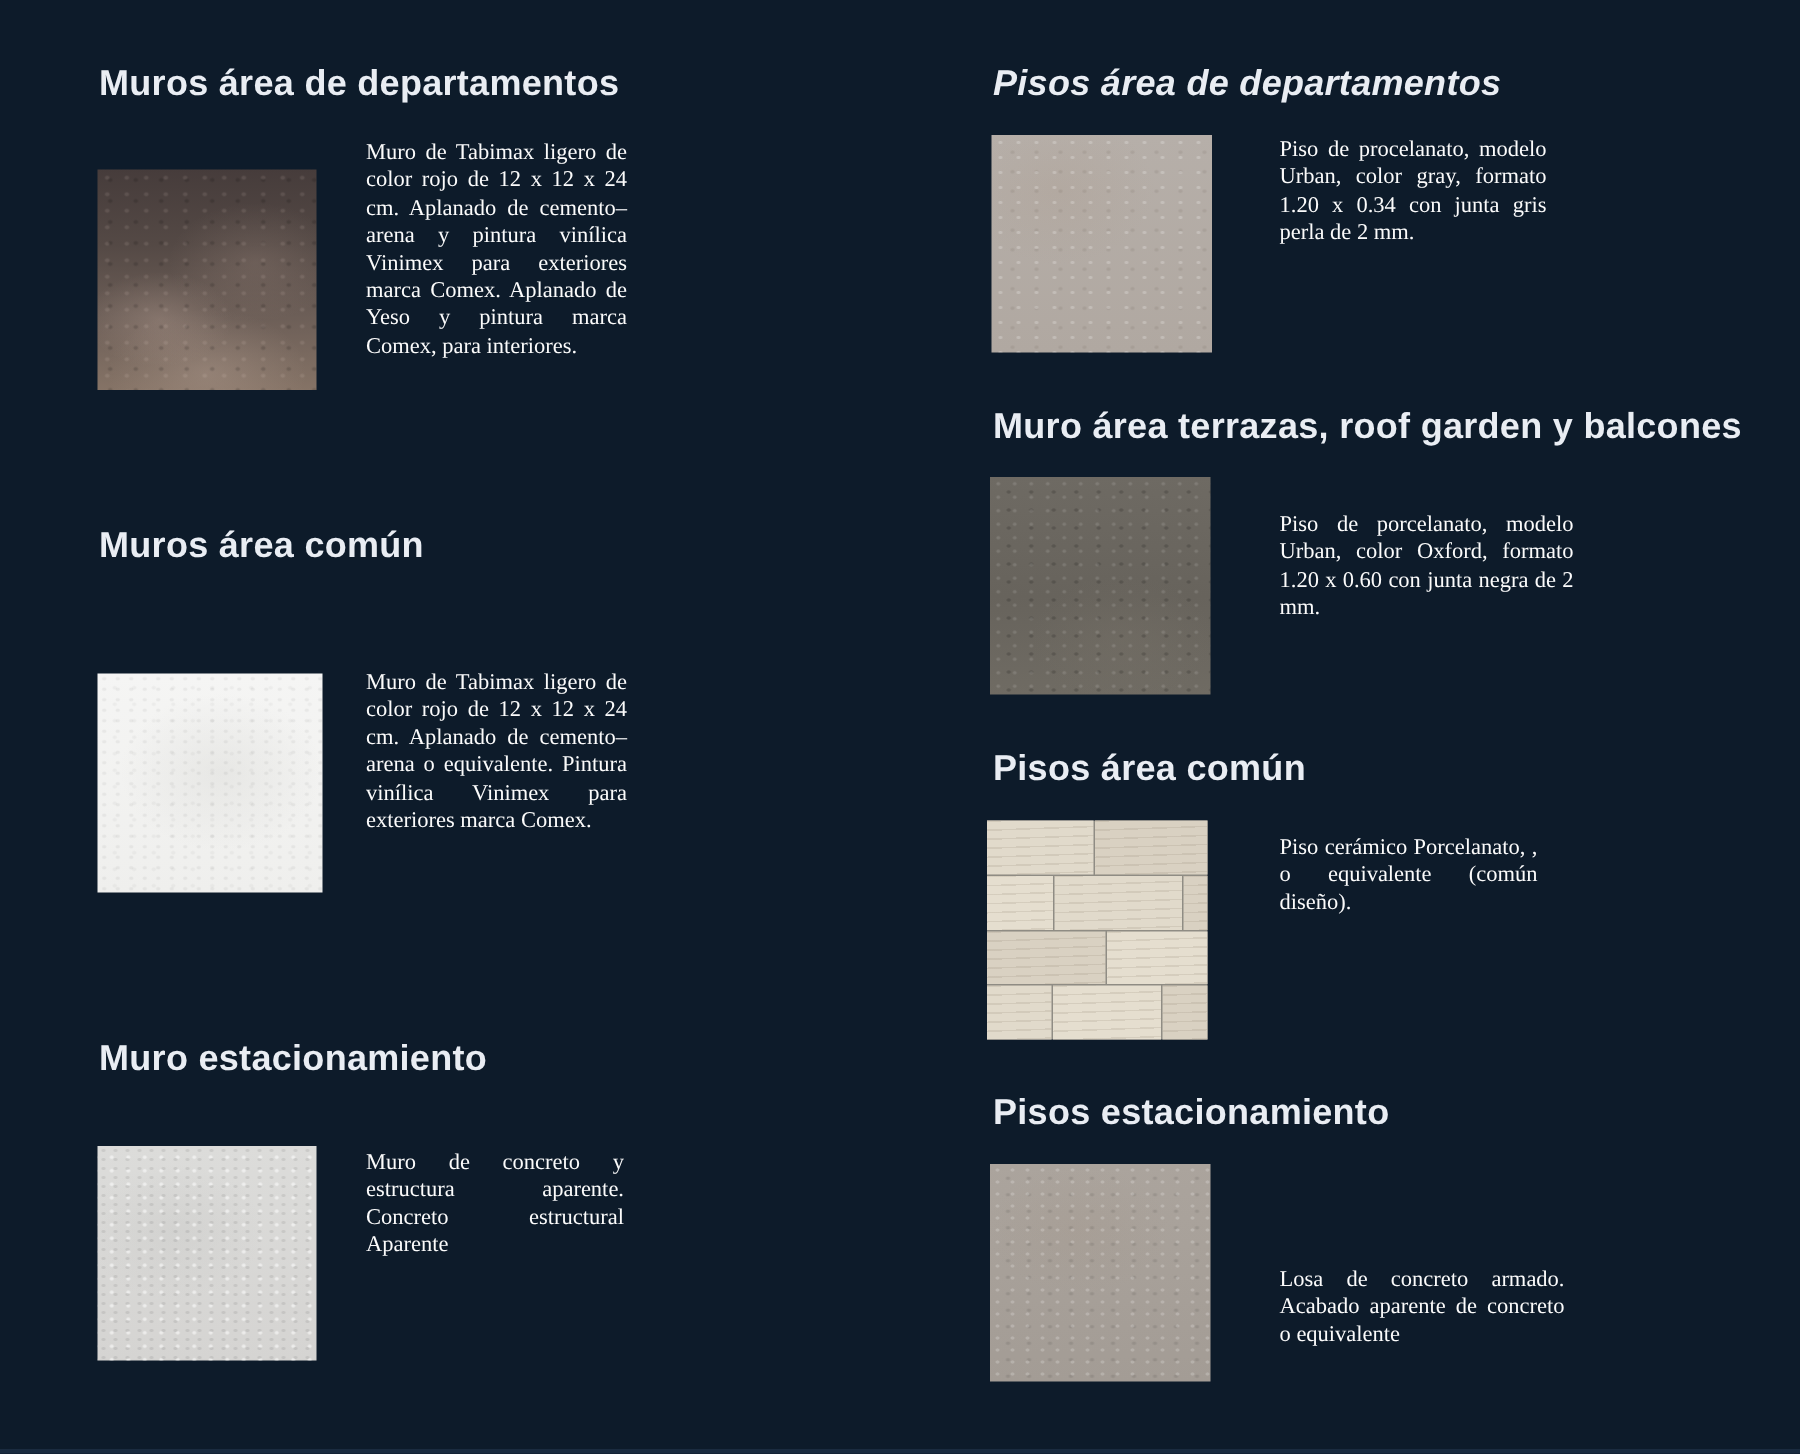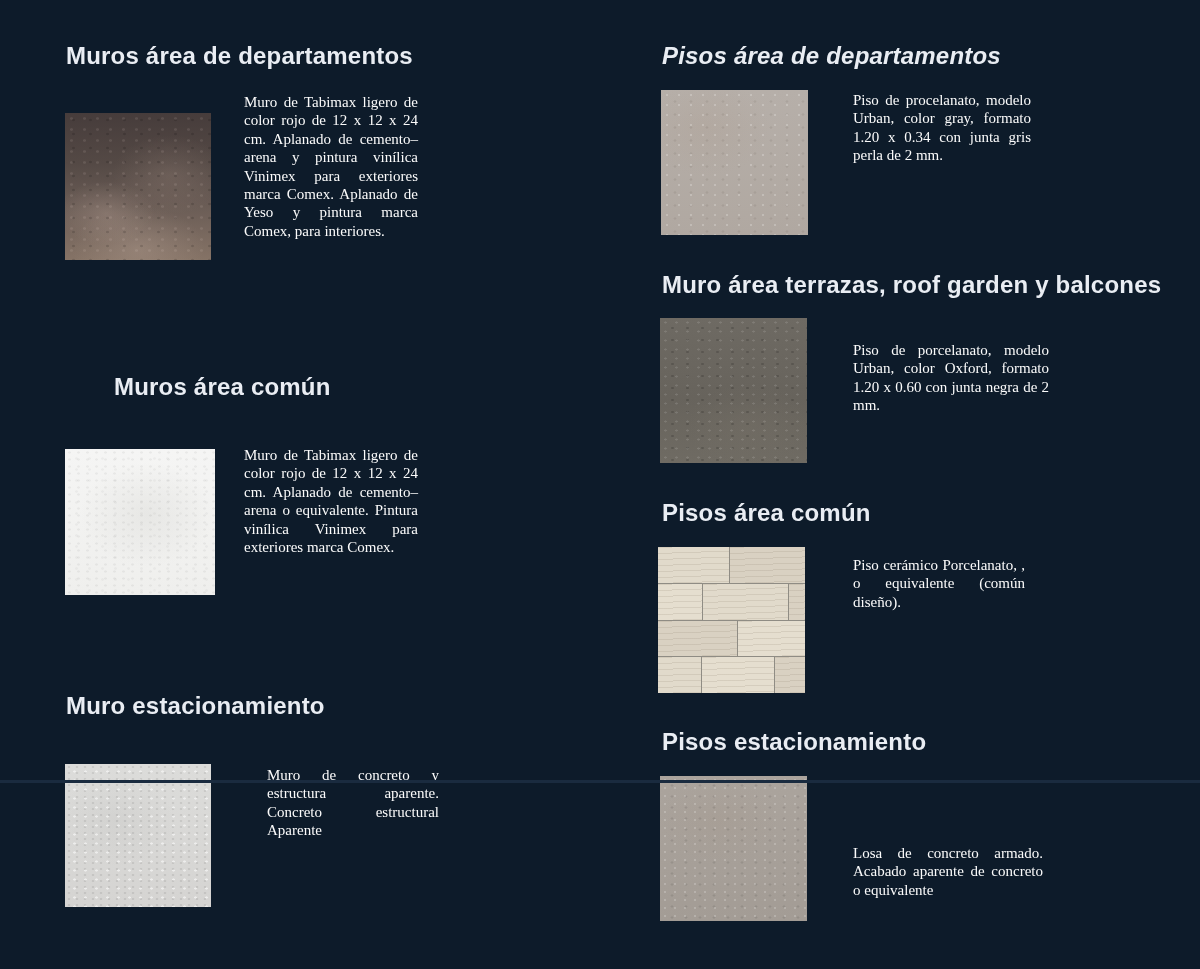--- a/index.html
+++ b/index.html
@@ -2,48 +2,48 @@
 <html><head>
 <meta charset="utf-8">
 <style>
   html,body{margin:0;padding:0;}
   body{
     width:1200px;height:969px;
     background:#0d1b2a;
     font-family:"Liberation Sans", sans-serif;
     overflow:hidden;
   }
-  .stage{position:absolute;top:0;left:0;width:1200px;height:783px;}
+  .stage{position:absolute;top:0;left:0;width:1200px;height:969px;}
 
   .heading{
     position:absolute;margin:0;
     font-size:24px;font-weight:bold;
     color:#e9edf3;letter-spacing:.2px;
     white-space:nowrap;
   }
   .desc{
     position:absolute;margin:0;
     color:#fbfbfb;font-size:15px;line-height:18.4px;
     text-align:justify;
     font-family:Liberation Serif, serif;
   }
   .photo{position:absolute;}
 
   
   .l1-h{left:66px;top:42px;}
   .l1-img{left:65px;top:113px;width:146px;height:147px;}
   .l1-txt{left:244px;top:93px;width:174px;}
 
-  .l2-h{left:66px;top:373px;margin-left:48px;}
+  .l2-h{left:66px;top:350px;}
   .l2-img{left:65px;top:449px;width:150px;height:146px;}
   .l2-txt{left:244px;top:446px;width:174px;}
 
   .l3-h{left:66px;top:692px;}
   .l3-img{left:65px;top:764px;width:146px;height:143px;}
-  .l3-txt{left:244px;top:766px;width:172px;margin-left:23px;}
+  .l3-txt{left:244px;top:766px;width:172px;}
 
   
   .r1-h{left:662px;top:42px;font-style:italic;}
   .r1-img{left:661px;top:90px;width:147px;height:145px;}
   .r1-txt{left:853px;top:91px;width:178px;}
 
   .r2-h{left:662px;top:271px;}
   .r2-img{left:660px;top:318px;width:147px;height:145px;}
   .r2-txt{left:853px;top:320px;width:196px;margin-top:21px;}
 

